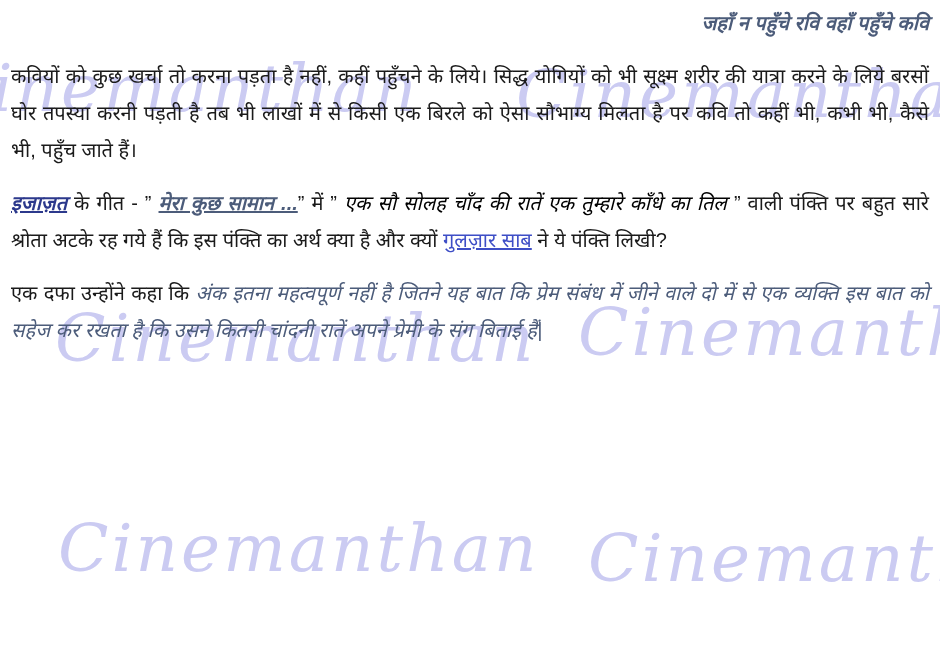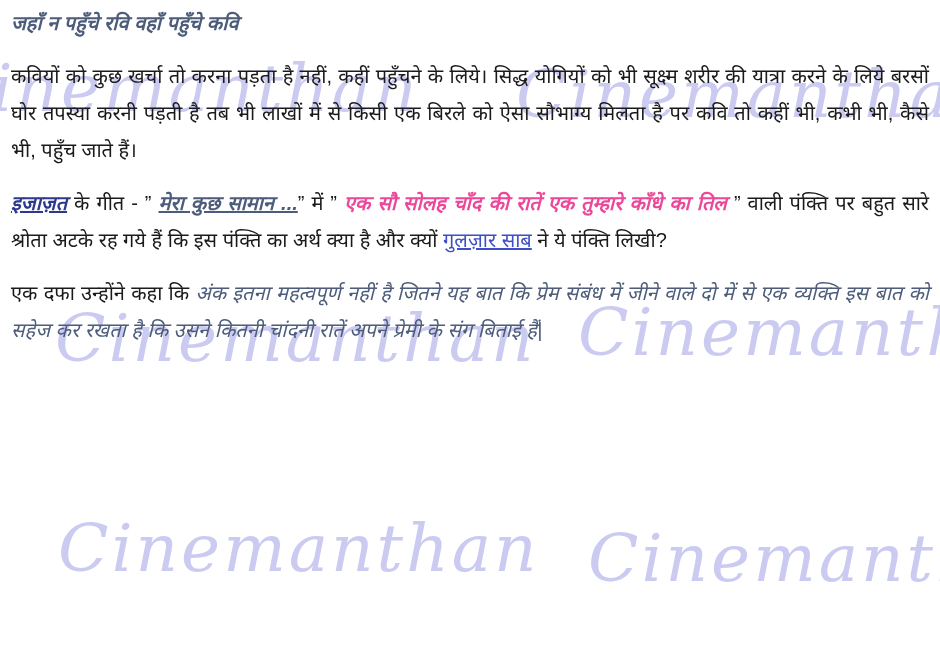--- a/index.html
+++ b/index.html
@@ -39,31 +39,31 @@
     z-index: 1;
     padding: 5px 11px 0 11px;
     font-size: 20px;
     line-height: 37px;
     color: var(--body-color, #1a1a1a);
   }
   .para {
     margin: 0 0 16px 0;
     text-align: justify;
   }
-  .para.center { text-align: left; }
+  .para.center { text-align: right; }
   
   .s-normal  { color: var(--body-color, #1a1a1a); }
   .s-name    { color: var(--name-color, #2c398c); font-weight: bold; }
   .s-nameu   { color: var(--name-color, #2c398c); font-weight: bold; text-decoration: underline; font-style: italic; }
   .s-link    { color: var(--link-color, #3e4ec6); font-weight: bold; }
   .s-linku   { color: var(--link-color, #3e4ec6); text-decoration: underline; }
   .s-linkub  { color: var(--link-color, #3e4ec6); font-weight: normal; text-decoration: underline; }
   .s-verse   { color: var(--slate-color, #46587a); font-weight: bold; font-style: italic; }
   .s-songu   { color: var(--slate-color, #46587a); font-weight: bold; font-style: italic; text-decoration: underline; margin-top: 28px; }
-  .s-lyric   { color: #ec4899; font-weight: bold; font-style: italic; margin-top: 16px; }
+  .s-lyric   { color: #000000; font-weight: normal; font-style: italic; margin-top: 16px; }
   .s-quote   { color: var(--slate-color, #4e5d7c); font-style: italic; }
 </style>
 </head>
 <body>
 
 <div class="page">
   <div class="wm-layer">
       <div class="wm" style="left: -62px; top: 50px;">Cinemanthan</div>
       <div class="wm" style="left: 516px; top: 56px;">Cinemanthan</div>
       <div class="wm" style="left: 55px; top: 300px;">Cinemanthan</div>

